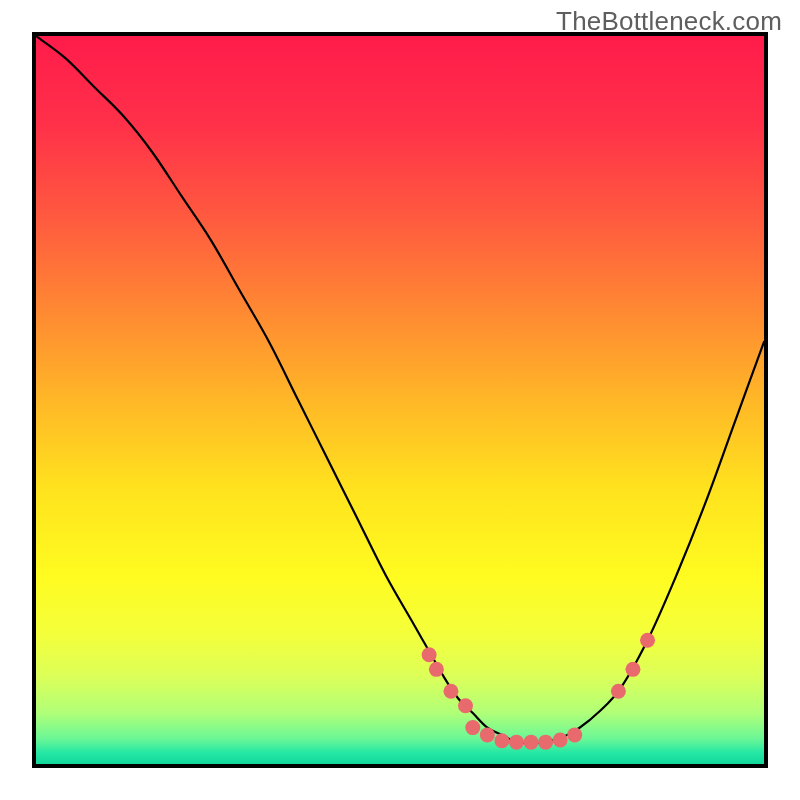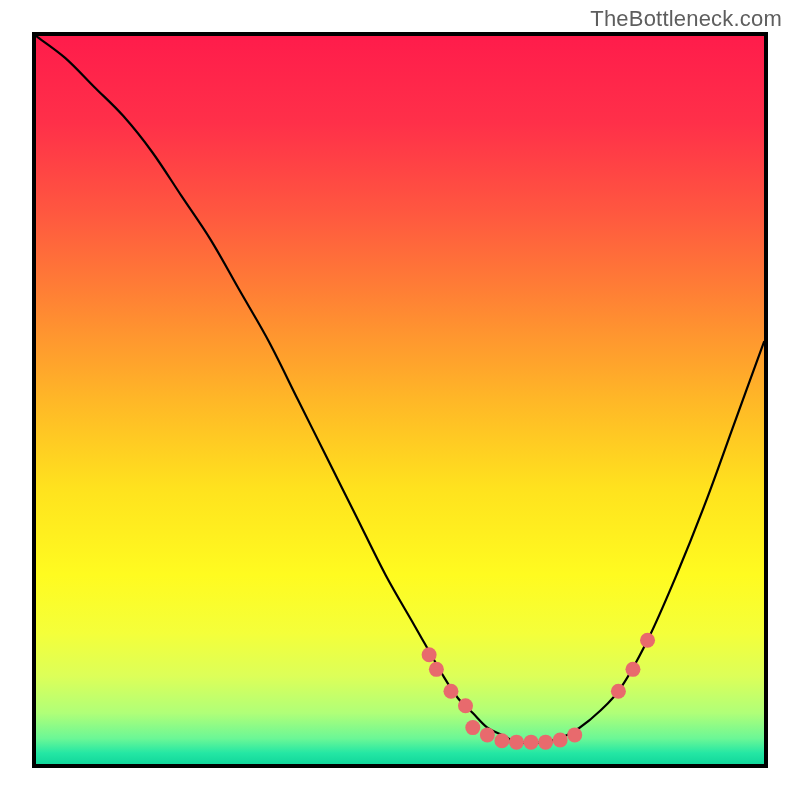--- a/index.html
+++ b/index.html
@@ -14,21 +14,21 @@
     position: relative;
     width: 800px;
     height: 800px;
     box-sizing: border-box;
   }
   .watermark {
     position: absolute;
     top: 6px;
     right: 18px;
     color: #5e5e5e;
-    font-size: 22px;
+    font-size: 26px;
     font-weight: 400;
     letter-spacing: 0.2px;
     z-index: 10;
   }
   .plot-border {
     position: absolute;
     left: 32px;
     top: 32px;
     width: 736px;
     height: 736px;

